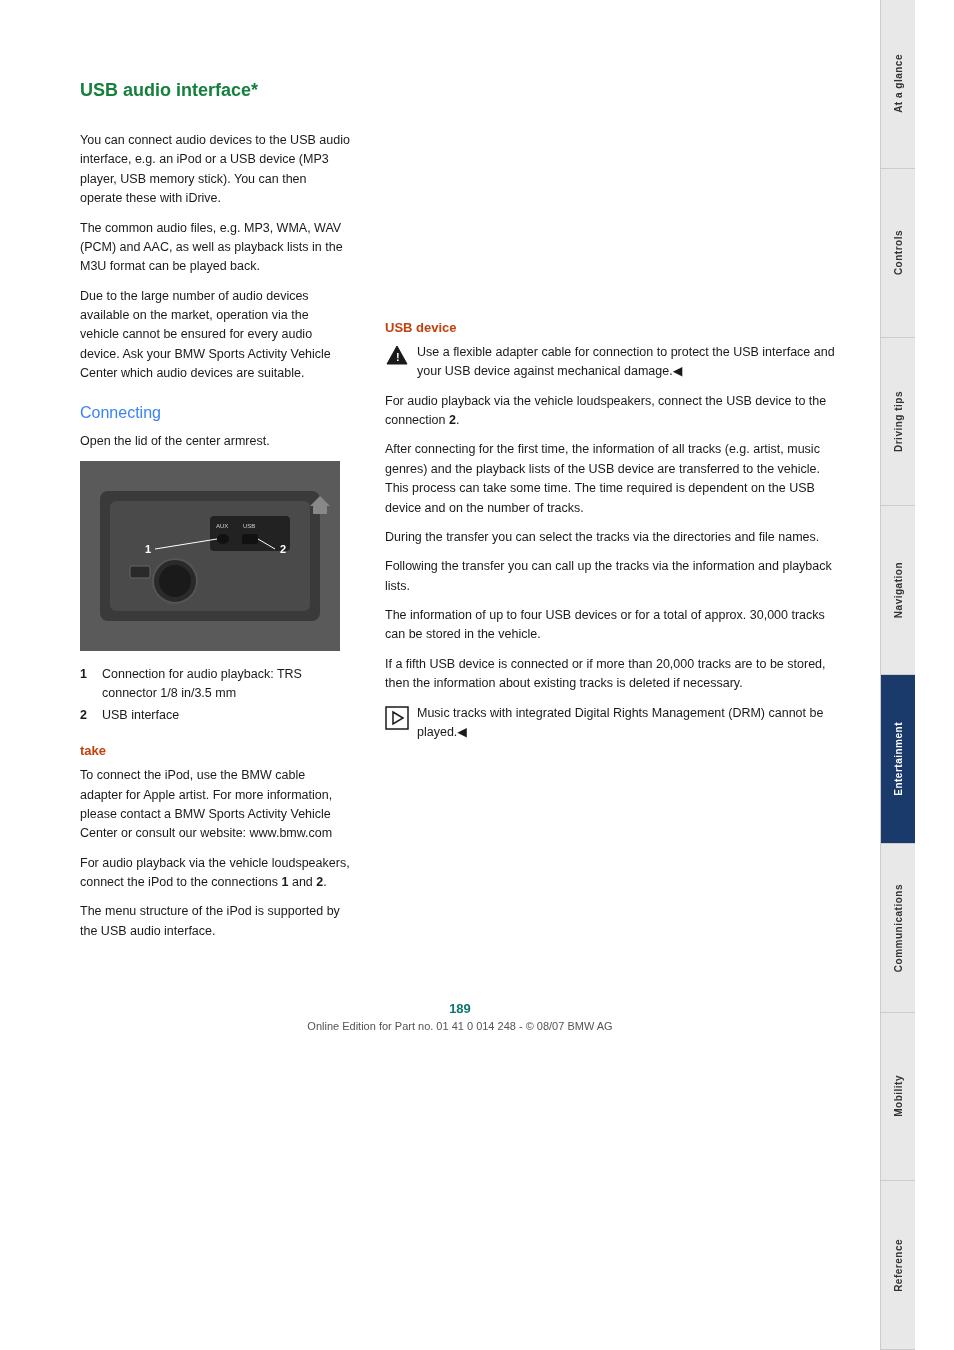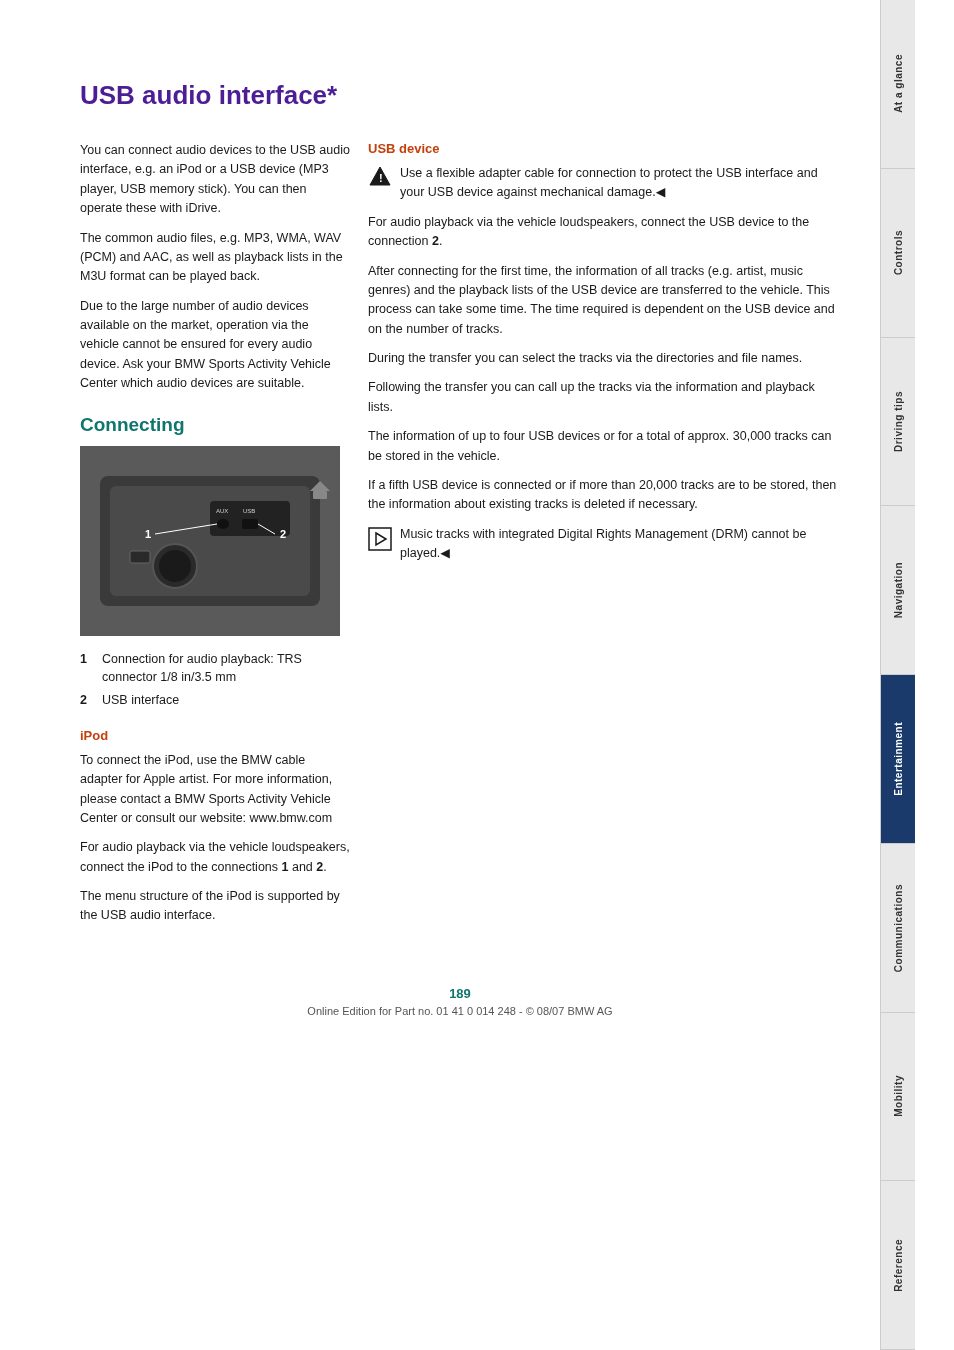--- a/index.html
+++ b/index.html
@@ -60,31 +60,32 @@
       white-space: nowrap;
       letter-spacing: 0.5px;
     }
 
     .side-tab.active .side-tab-label {
       color: white;
     }
 
     
     .page-title {
-      font-size: 26px;
-      font-weight: bold;
-      color: #4c1d95;
+      font-size: 18px;
+      font-weight: bold;
+      color: #15803d;
       margin-bottom: 30px;
       border-bottom: none;
     }
 
     
     .two-col {
       display: flex;
-      gap: 18px;
+      gap: 35px;
+      align-items: center;
     }
 
     .left-col {
       flex: 0 0 270px;
     }
 
     .right-col {
       flex: 1;
     }
 
@@ -103,23 +104,23 @@
 
     p {
       font-size: 12.5px;
       line-height: 1.55;
       margin-bottom: 10px;
       color: #1a1a1a;
     }
 
     
     .connecting-heading {
-      font-size: 19px;
-      font-weight: bold;
-      color: #0f766e;
+      font-size: 16px;
+      font-weight: normal;
+      color: #3b82f6;
       margin-bottom: 10px;
       margin-top: 20px;
     }
 
     
     .armrest-image {
       width: 260px;
       height: 190px;
       background: #888;
       margin-bottom: 14px;
@@ -223,20 +224,21 @@
 
     <div class="two-col">
 
       <div class="left-col">
 
         <p>You can connect audio devices to the USB audio interface, e.g. an iPod or a USB device (MP3 player, USB memory stick). You can then operate these with iDrive.</p>
         <p>The common audio files, e.g. MP3, WMA, WAV (PCM) and AAC, as well as playback lists in the M3U format can be played back.</p>
         <p>Due to the large number of audio devices available on the market, operation via the vehicle cannot be ensured for every audio device. Ask your BMW Sports Activity Vehicle Center which audio devices are suitable.</p>
 
         <h2 class="connecting-heading">Connecting</h2>
+        <p>Open the lid of the center armrest.</p>
 
         <div class="armrest-image">
           <svg viewBox="0 0 260 190" xmlns="http://www.w3.org/2000/svg">
 
             <rect width="260" height="190" fill="#5a5a5a"></rect>
 
             <rect x="20" y="30" width="220" height="130" rx="8" fill="#3a3a3a"></rect>
             <rect x="30" y="40" width="200" height="110" rx="6" fill="#4a4a4a"></rect>
 
             <rect x="130" y="55" width="80" height="35" rx="4" fill="#222"></rect>
@@ -267,21 +269,21 @@
           <li>
             <span class="num">1</span>
             <span>Connection for audio playback: TRS connector 1/8 in/3.5 mm</span>
           </li>
           <li>
             <span class="num">2</span>
             <span>USB interface</span>
           </li>
         </ul>
 
-        <h3 class="section-heading">iPod</h3>
+        <h3 class="section-heading">take</h3>
         <p>To connect the iPod, use the BMW cable adapter for Apple artist. For more information, please contact a BMW Sports Activity Vehicle Center or consult our website: www.bmw.com</p>
         <p>For audio playback via the vehicle loudspeakers, connect the iPod to the connections <strong>1</strong> and <strong>2</strong>.</p>
         <p>The menu structure of the iPod is supported by the USB audio interface.</p>
 
       </div>
 
       <div class="right-col">
 
         <h3 class="section-heading">USB device</h3>
 

